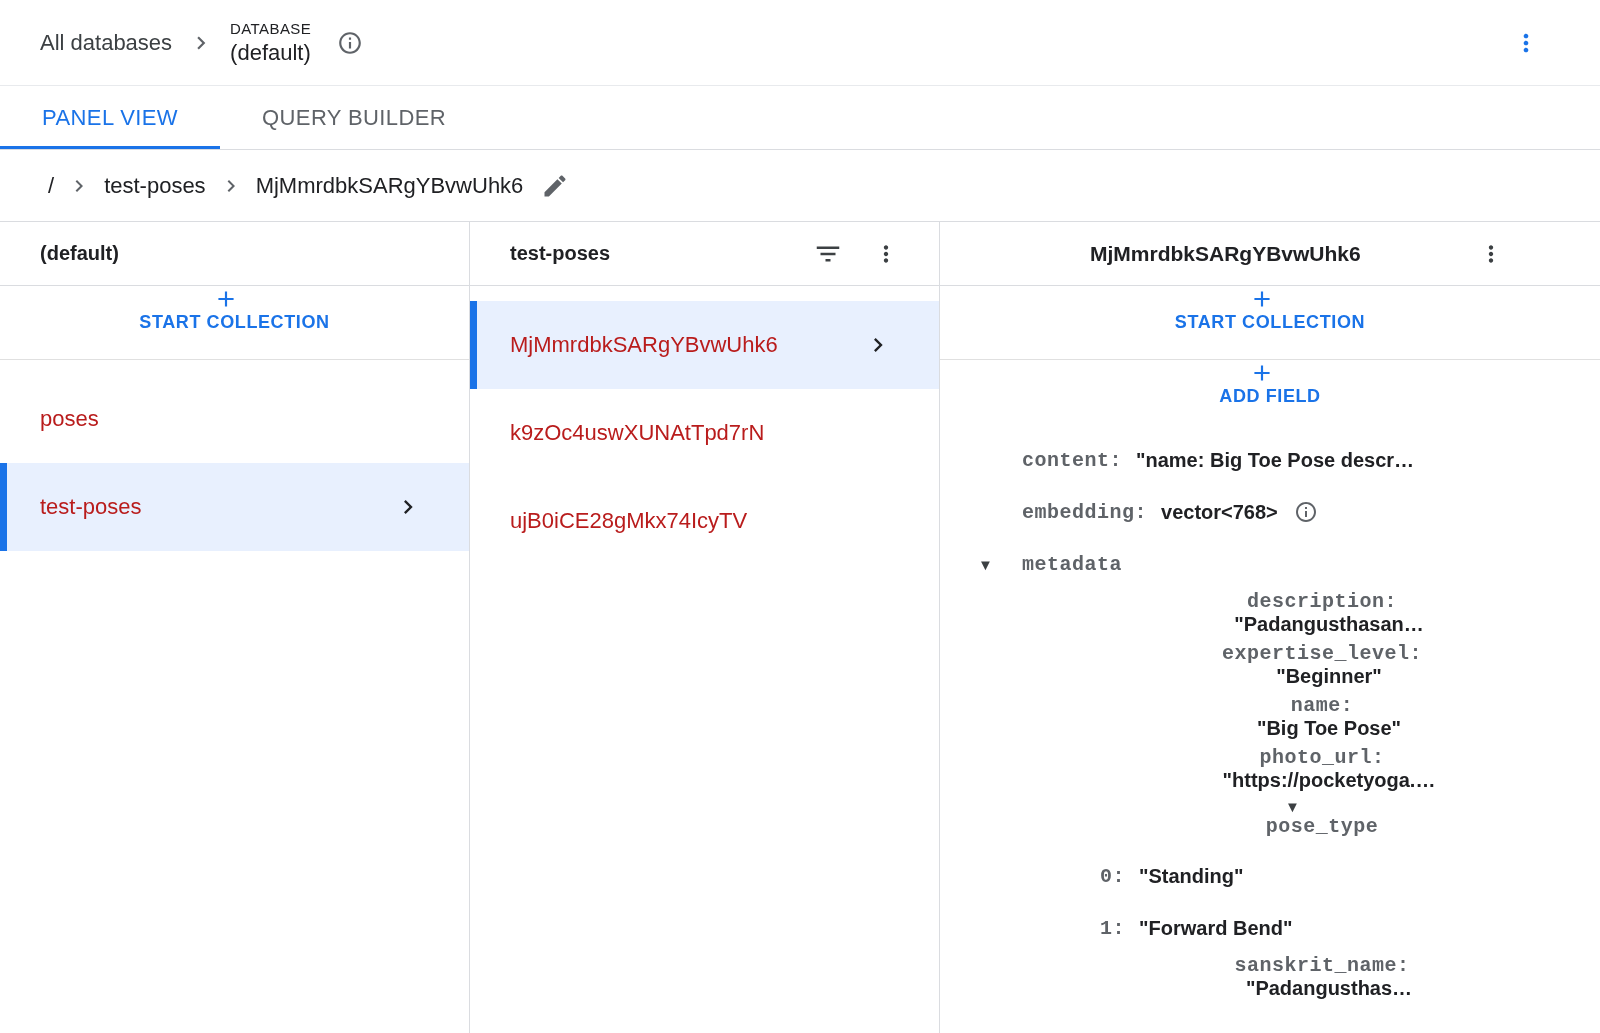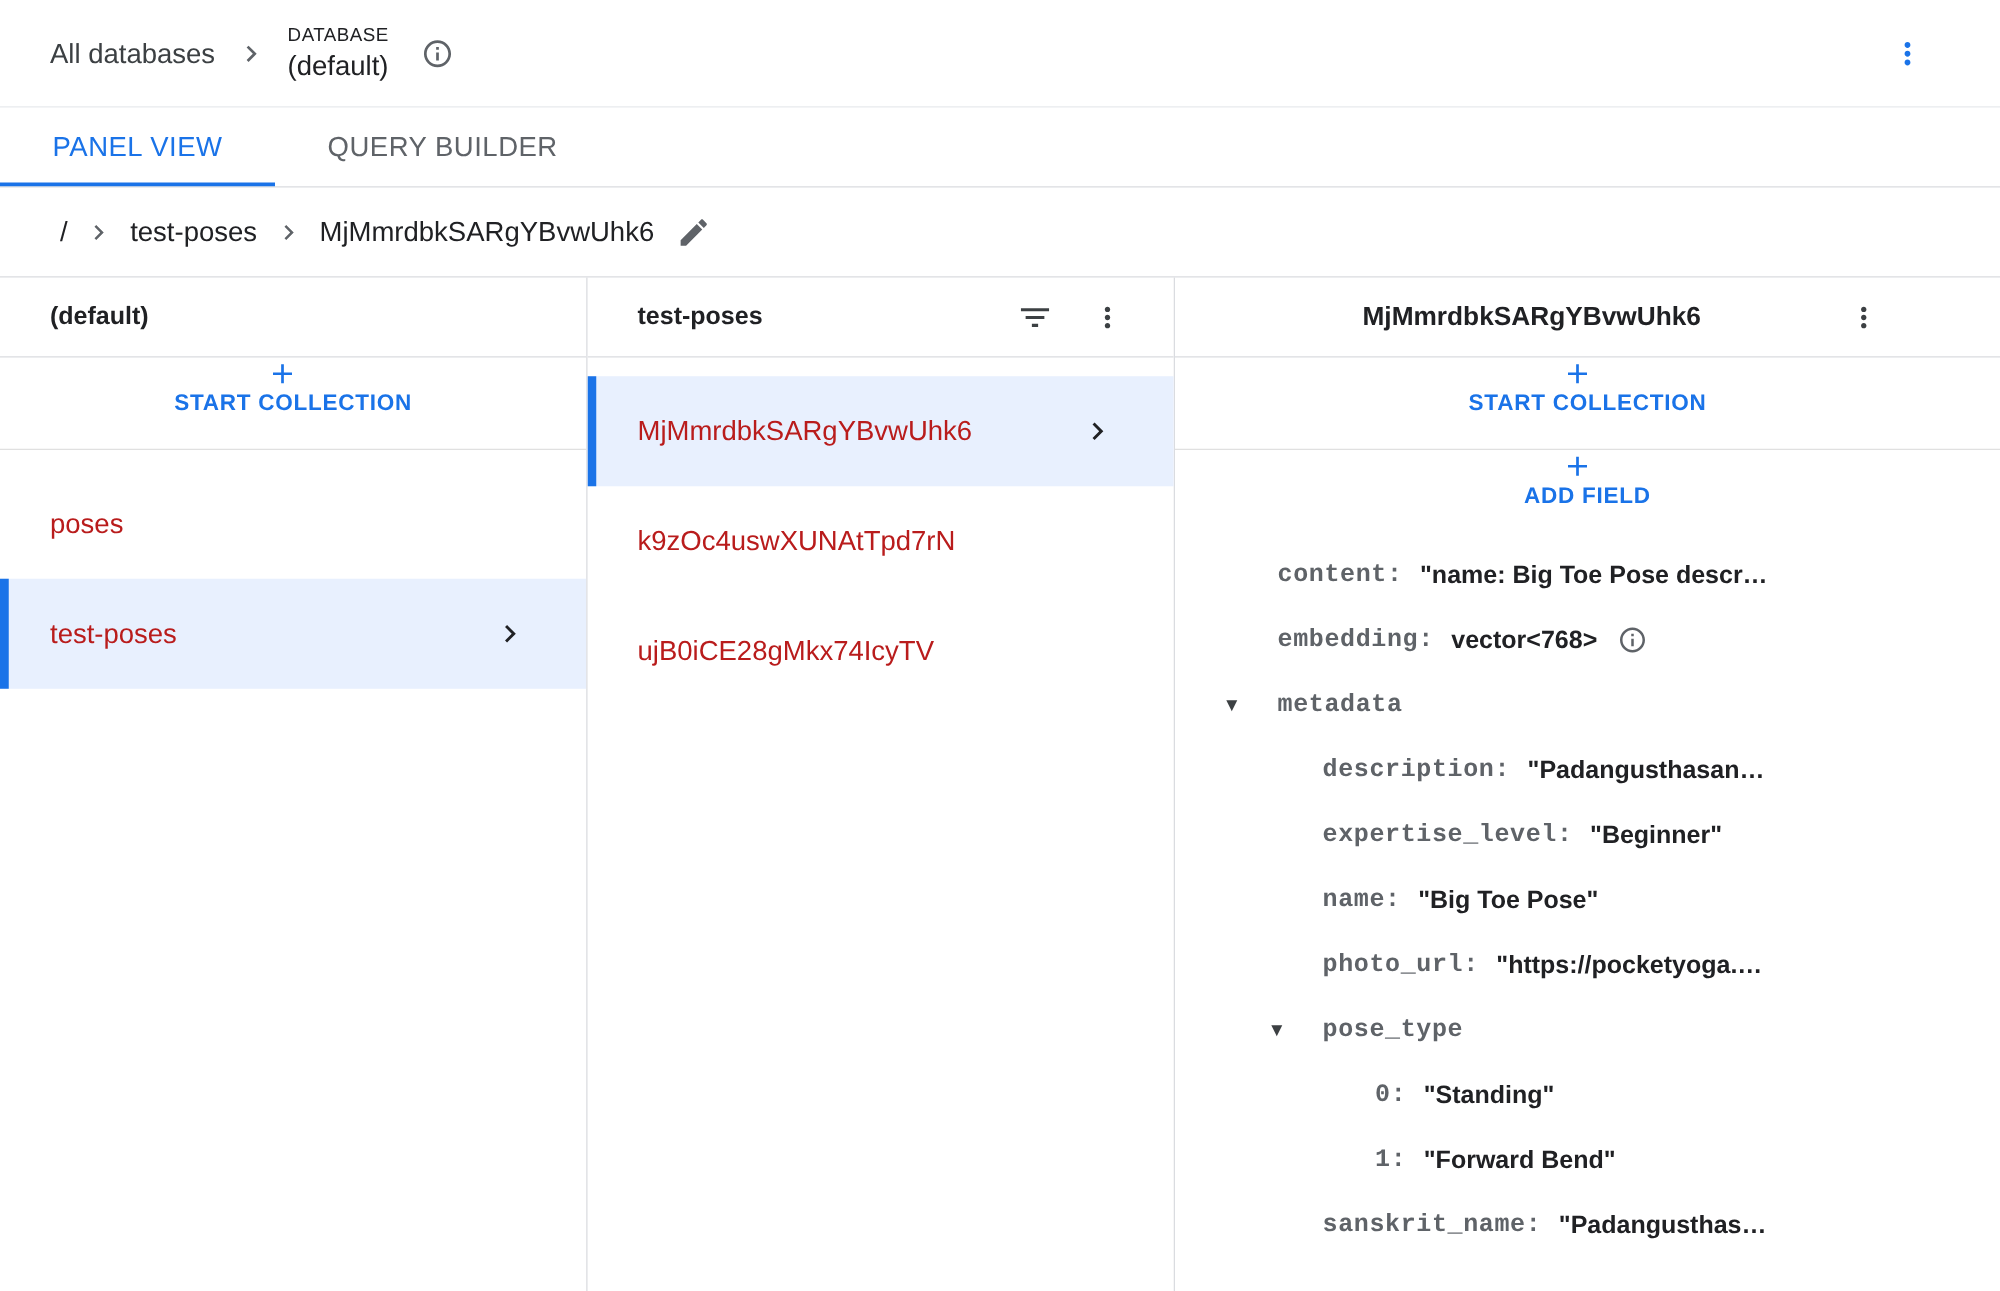--- a/index.html
+++ b/index.html
@@ -65,21 +65,21 @@
   .list-row .chev { margin-left:auto; color:#202124; }
 
   
   .fields { }
   .frow { height:52px; display:flex; align-items:center; font-size:20px; cursor:default;font-weight:bold; }
   .fkey { font-family:"Liberation Mono","DejaVu Sans Mono",monospace; color:#5f6368;
           letter-spacing:.5px; margin-right:14px; white-space:pre; }
   .fval { color:#202124; white-space:pre; }
   .tri { width:44px; margin-left:-44px; font-size:15px; color:#3c4043; cursor:pointer; }
   .ind0 { padding-left:82px; }
-  .ind1 { padding-left:118px; }
+  .ind1 { padding-left:118px;flex-direction:column; }
   .ind2 { padding-left:160px; }
   .fld-info { margin-left:16px; color:#5f6368; cursor:pointer; }
 </style>
 </head>
 <body>
 
 <div class="topbar">
   <div class="topbar-left">
     <span class="crumb-link">All databases</span>
     <span class="crumb-sep">

